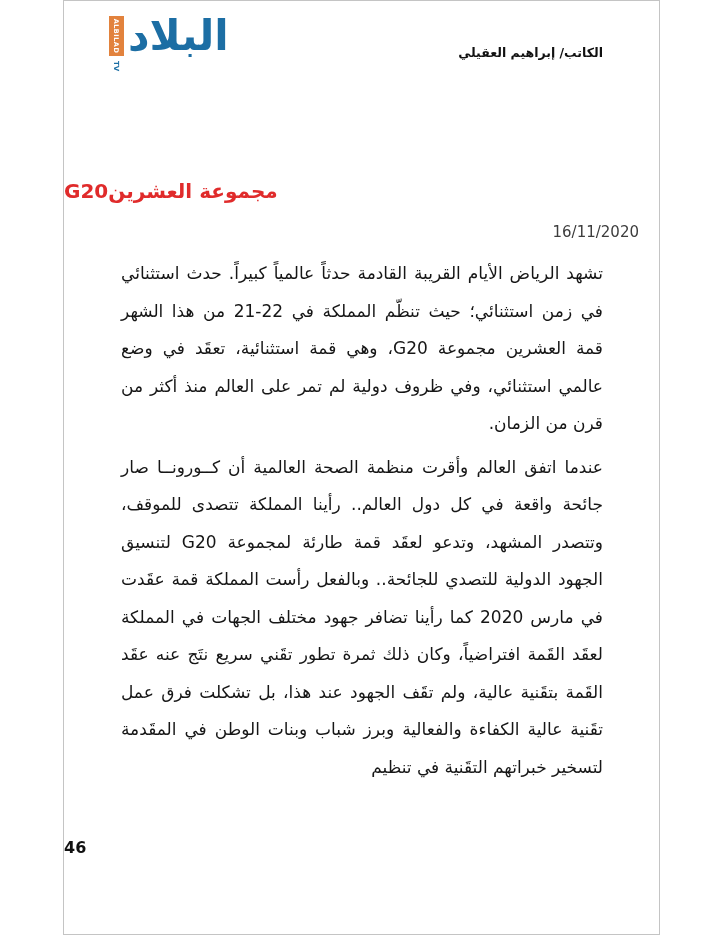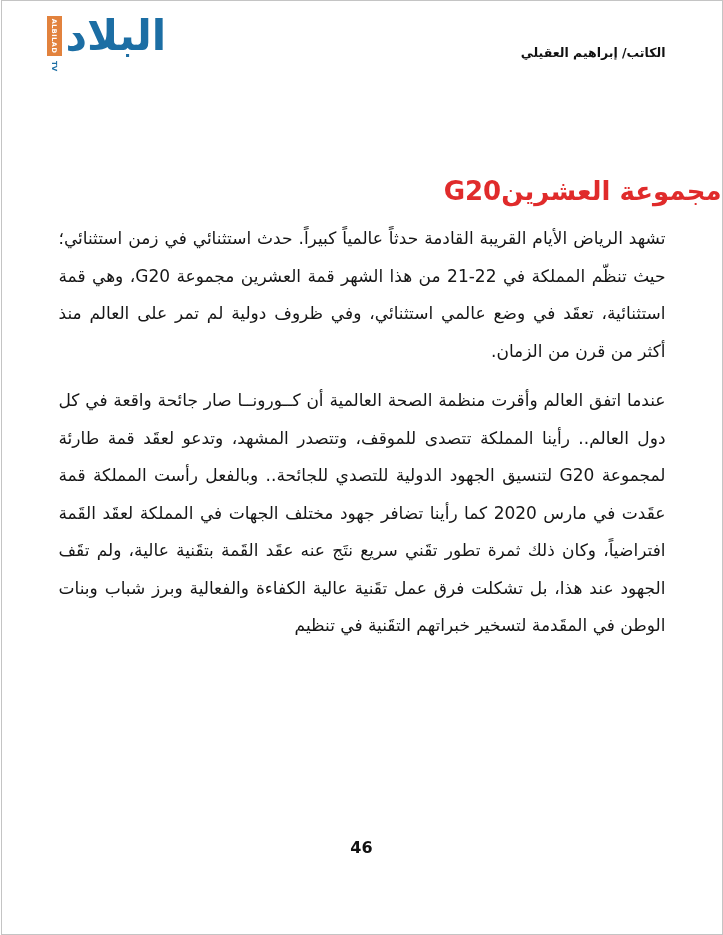--- a/index.html
+++ b/index.html
@@ -1,20 +1,20 @@
 <!DOCTYPE html>
 <html lang="ar"><head>
 <meta charset="utf-8">
 <style>
   html, body { margin: 0; padding: 0; background: #ffffff; }
   * { box-sizing: border-box; }
 
   .page {
     position: relative;
-    width: 722px;
+    width: 597px;
     height: 935px;
     margin: 0 auto;
     background: #ffffff;
     border: 1px solid #c4c4c4;
     font-family: "DejaVu Sans", sans-serif;
     overflow: hidden;
   }
 
   
   .header {
@@ -64,50 +64,49 @@
     margin-top: 32px;
     font-size: 12.5px;
     font-weight: bold;
     color: #111111;
     direction: rtl;
   }
 
   
   .title {
     margin: 98px 0 0 0;
-    text-align: right;
+    text-align: left;
     direction: rtl;
     color: #e02b2b;
-    font-size: 26px;
+    font-size: 20px;
     font-weight: bold;
     line-height: 32px;
   }
   .date {
     margin: 15px 20px 0 0;
     text-align: right;
     direction: ltr;
     font-size: 15px;
     color: #3d3d3d;
     line-height: 20px;
   }
   .body-text { margin: 13px 56px 0 57px; }
   .body-text p {
     direction: rtl;
     text-align: justify;
     font-size: 17px;
     line-height: 37.5px;
     color: #161616;
-    margin: 12px 0 3px 0;
+    margin: 6px 0 3px 0;
   }
 
   
   .page-number {
     position: absolute;
     top: 837px; left: 0; right: 0;
-    text-align: center;
     font-size: 16px;
     font-weight: bold;
     color: #111111;
   }
 </style>
 </head>
 <body>
 
 <div class="page">
 
@@ -121,20 +120,21 @@
           <span>TV</span>
         </div>
       </div>
       <span class="logo-ar">البلاد</span>
     </div>
     <div class="author">الكاتب/ إبراهيم العقيلي</div>
   </div>
 
   <h1 class="title" dir="rtl">مجموعة العشرينG20</h1>
 
+  <div class="date">16/11/2020</div>
 
   <div class="body-text">
     <p dir="rtl">تشهد الرياض الأيام القريبة القادمة حدثاً عالمياً كبيراً. حدث استثنائي في زمن استثنائي؛ حيث تنظّم المملكة في 22-21 من هذا الشهر قمة العشرين مجموعة G20، وهي قمة استثنائية، تعقَد في وضع عالمي استثنائي، وفي ظروف دولية لم تمر على العالم منذ أكثر من قرن من الزمان.</p>
     <p dir="rtl">عندما اتفق العالم وأقرت منظمة الصحة العالمية أن كــورونــا صار جائحة واقعة في كل دول العالم.. رأينا المملكة تتصدى للموقف، وتتصدر المشهد، وتدعو لعقَد قمة طارئة لمجموعة G20 لتنسيق الجهود الدولية للتصدي للجائحة.. وبالفعل رأست المملكة قمة عقَدت في مارس 2020 كما رأينا تضافر جهود مختلف الجهات في المملكة لعقَد القَمة افتراضياً، وكان ذلك ثمرة تطور تقَني سريع نتَج عنه عقَد القَمة بتقَنية عالية، ولم تقَف الجهود عند هذا، بل تشكلت فرق عمل تقَنية عالية الكفاءة والفعالية وبرز شباب وبنات الوطن في المقَدمة لتسخير خبراتهم التقَنية في تنظيم</p>
   </div>
 
   <div class="page-number">46</div>
 
 </div>
 

